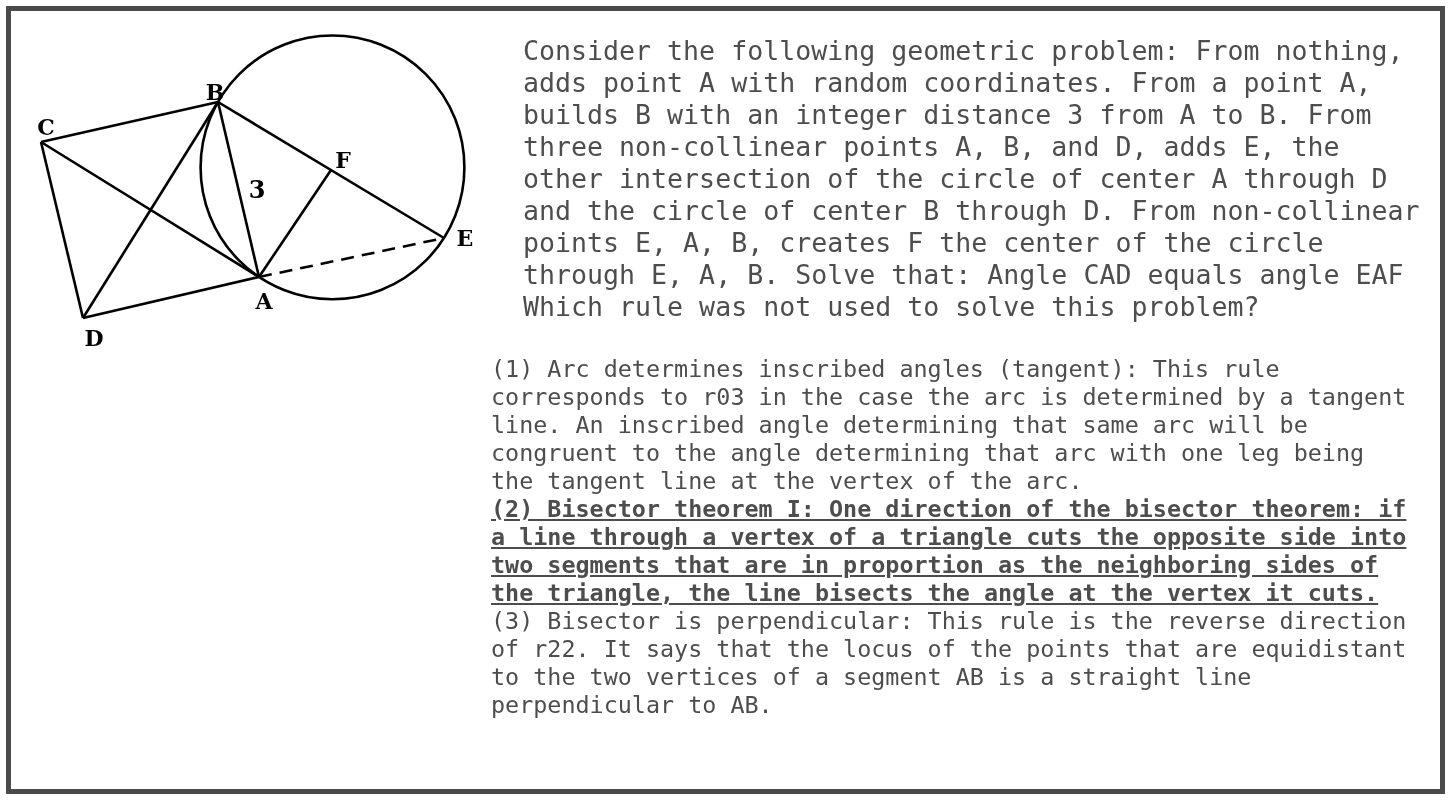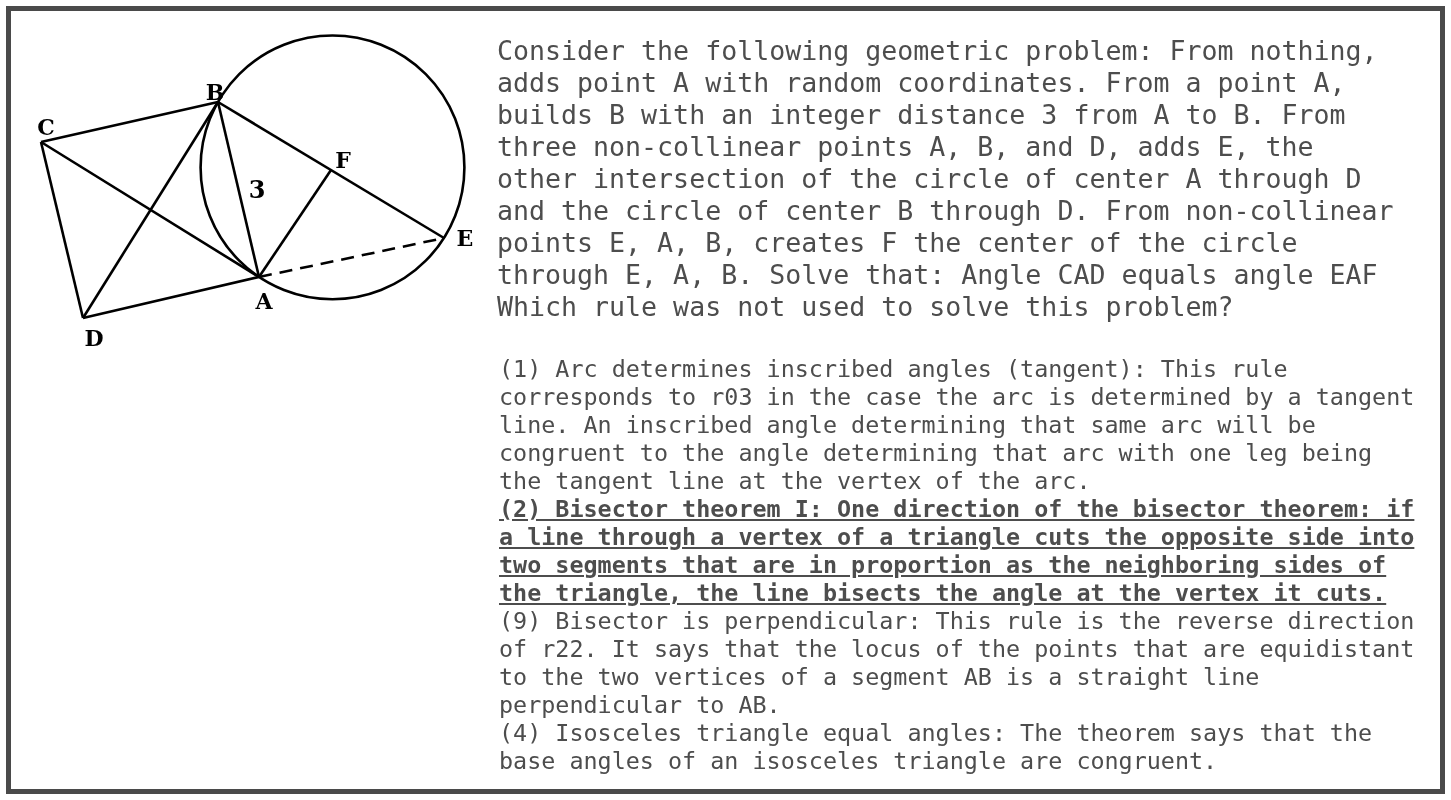--- a/index.html
+++ b/index.html
@@ -36,40 +36,39 @@
     font-weight: bold;
     font-size: 22px;
     fill: #000000;
     text-anchor: middle;
   }
   .measure {
     font-size: 24px;
   }
   .problem-text {
     position: absolute;
-    left: 497px;
+    left: 523px;
     top: 35px;
     white-space: pre;
     font-family: "DejaVu Sans Mono", monospace;
     font-size: 26.6px;
     line-height: 32px;
     color: #4d4d4d;
   }
   .options-block {
     position: absolute;
     left: 491px;
     top: 355px;
     font-family: "DejaVu Sans Mono", monospace;
     font-size: 23.4px;
     line-height: 28px;
     color: #4d4d4d;
   }
   .option {
     white-space: pre;
-    margin-left: 8px;
   }
   .option.bold {
     font-weight: bold;
     text-decoration: underline;
   }
 </style>
 </head>
 <body>
 
 <div class="canvas">
@@ -109,21 +108,19 @@
   <div class="options-block">
     <div class="option">(1) Arc determines inscribed angles (tangent): This rule
 corresponds to r03 in the case the arc is determined by a tangent
 line. An inscribed angle determining that same arc will be
 congruent to the angle determining that arc with one leg being
 the tangent line at the vertex of the arc.</div>
     <div class="option bold">(2) Bisector theorem I: One direction of the bisector theorem: if
 a line through a vertex of a triangle cuts the opposite side into
 two segments that are in proportion as the neighboring sides of
 the triangle, the line bisects the angle at the vertex it cuts.</div>
-    <div class="option">(9) Bisector is perpendicular: This rule is the reverse direction
+    <div class="option">(3) Bisector is perpendicular: This rule is the reverse direction
 of r22. It says that the locus of the points that are equidistant
 to the two vertices of a segment AB is a straight line
 perpendicular to AB.</div>
-    <div class="option">(4) Isosceles triangle equal angles: The theorem says that the
-base angles of an isosceles triangle are congruent.</div>
   </div>
 
 </div>
 
 </body></html>

